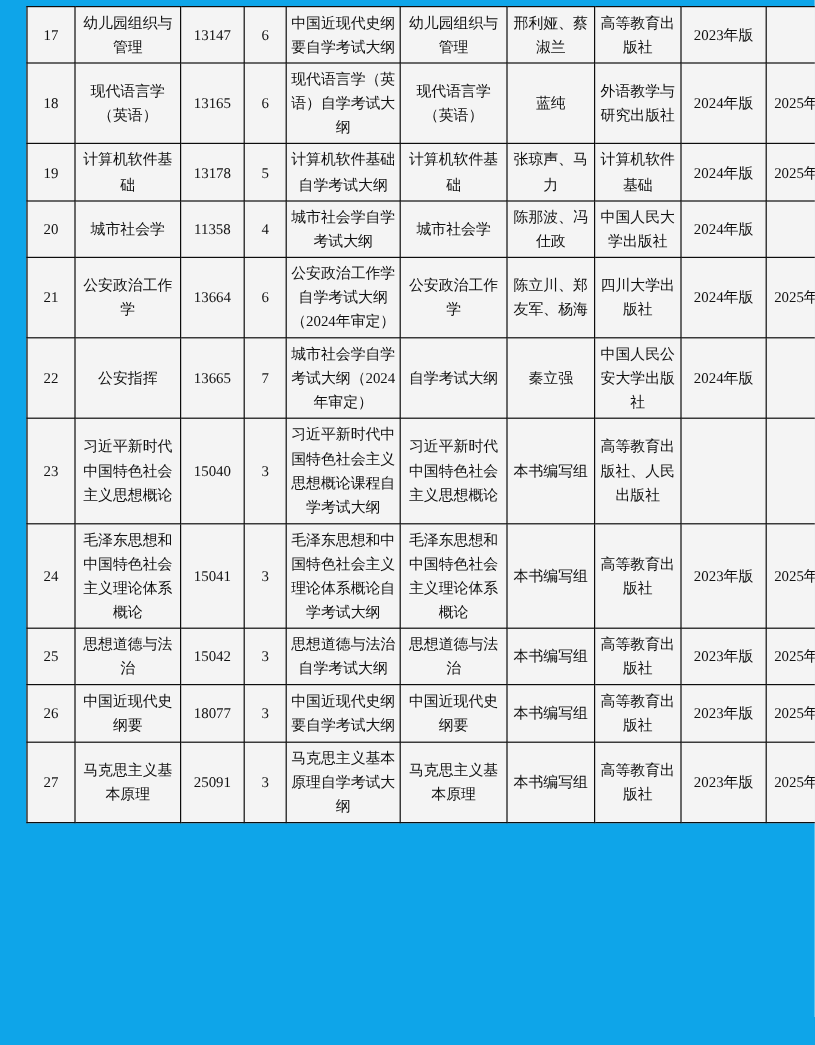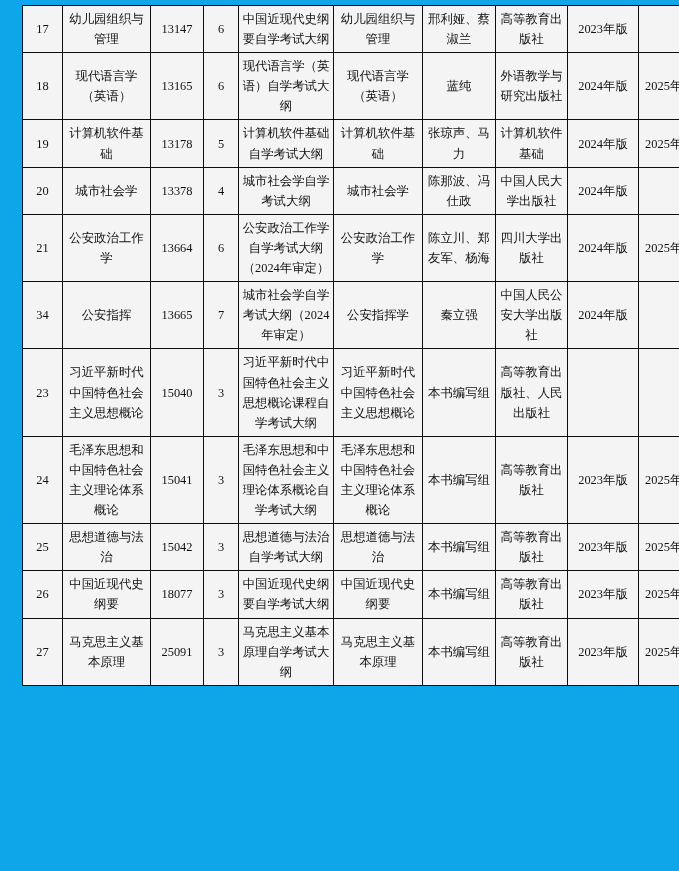--- a/index.html
+++ b/index.html
@@ -91,21 +91,21 @@
           <td class="syl-cell">计算机软件基础自学考试大纲</td>
           <td class="book-cell">计算机软件基础</td>
           <td class="auth-cell">张琼声、马力</td>
           <td class="pub-cell">计算机软件基础</td>
           <td class="edi-cell">2024年版</td>
           <td class="date-cell">2025年4月</td>
         </tr>
         <tr>
           <td class="num-cell">20</td>
           <td class="name-cell">城市社会学</td>
-          <td class="code-cell">13378</td>
+          <td class="code-cell">11358</td>
           <td class="cred-cell">4</td>
           <td class="syl-cell">城市社会学自学考试大纲</td>
           <td class="book-cell">城市社会学</td>
           <td class="auth-cell">陈那波、冯仕政</td>
           <td class="pub-cell">中国人民大学出版社</td>
           <td class="edi-cell">2024年版</td>
           <td class="date-cell"></td>
         </tr>
         <tr>
           <td class="num-cell">21</td>
@@ -113,26 +113,26 @@
           <td class="code-cell">13664</td>
           <td class="cred-cell">6</td>
           <td class="syl-cell">公安政治工作学自学考试大纲（2024年审定）</td>
           <td class="book-cell">公安政治工作学</td>
           <td class="auth-cell">陈立川、郑友军、杨海</td>
           <td class="pub-cell">四川大学出版社</td>
           <td class="edi-cell">2024年版</td>
           <td class="date-cell">2025年4月</td>
         </tr>
         <tr>
-          <td class="num-cell">34</td>
+          <td class="num-cell">22</td>
           <td class="name-cell">公安指挥</td>
           <td class="code-cell">13665</td>
           <td class="cred-cell">7</td>
           <td class="syl-cell">城市社会学自学考试大纲（2024年审定）</td>
-          <td class="book-cell">公安指挥学</td>
+          <td class="book-cell">自学考试大纲</td>
           <td class="auth-cell">秦立强</td>
           <td class="pub-cell">中国人民公安大学出版社</td>
           <td class="edi-cell">2024年版</td>
           <td class="date-cell"></td>
         </tr>
         <tr>
           <td class="num-cell">23</td>
           <td class="name-cell">习近平新时代中国特色社会主义思想概论</td>
           <td class="code-cell">15040</td>
           <td class="cred-cell">3</td>

